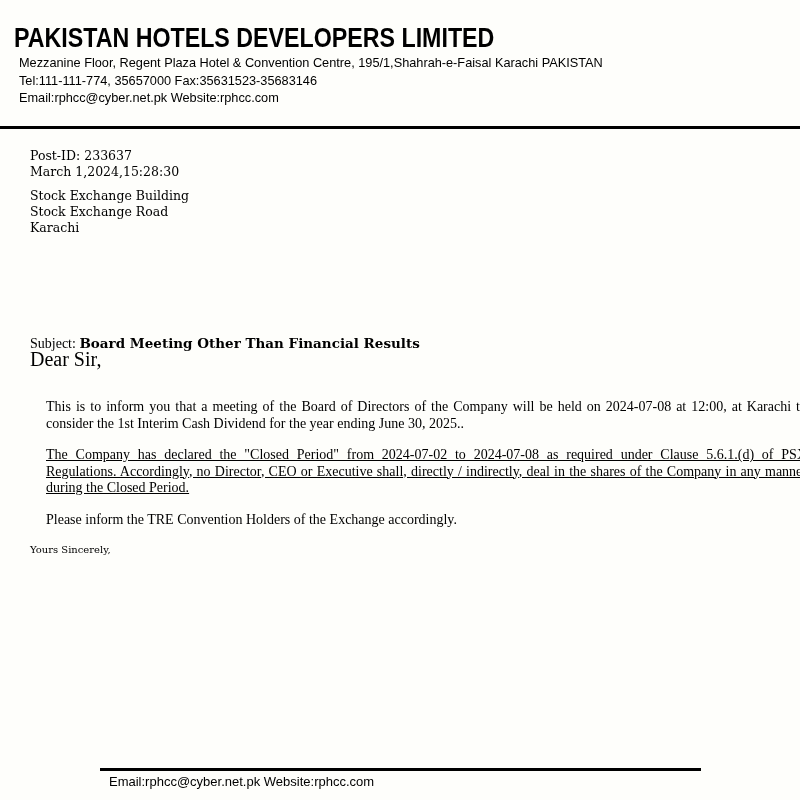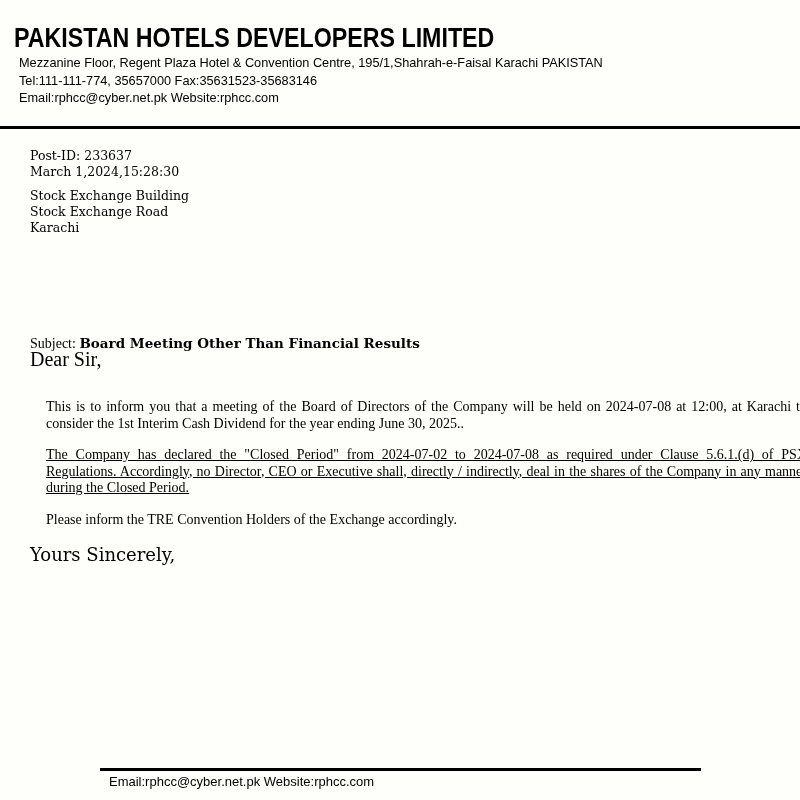--- a/index.html
+++ b/index.html
@@ -112,21 +112,21 @@
   }
   .para-1 { top: 383px; }
   .para-2 { top: 431px; text-decoration: underline; }
   .para-3 { top: 496px; text-align: left; }
 
   .closing {
     position: absolute;
     left: 30px;
     top: 544px;
     font-family: "DejaVu Serif", serif;
-    font-size: 18px;
+    font-size: 10px;
   }
 
   
   .footer-rule {
     position: absolute;
     left: 100px;
     top: 768px;
     width: 601px;
     height: 3px;
     background: #000000;

